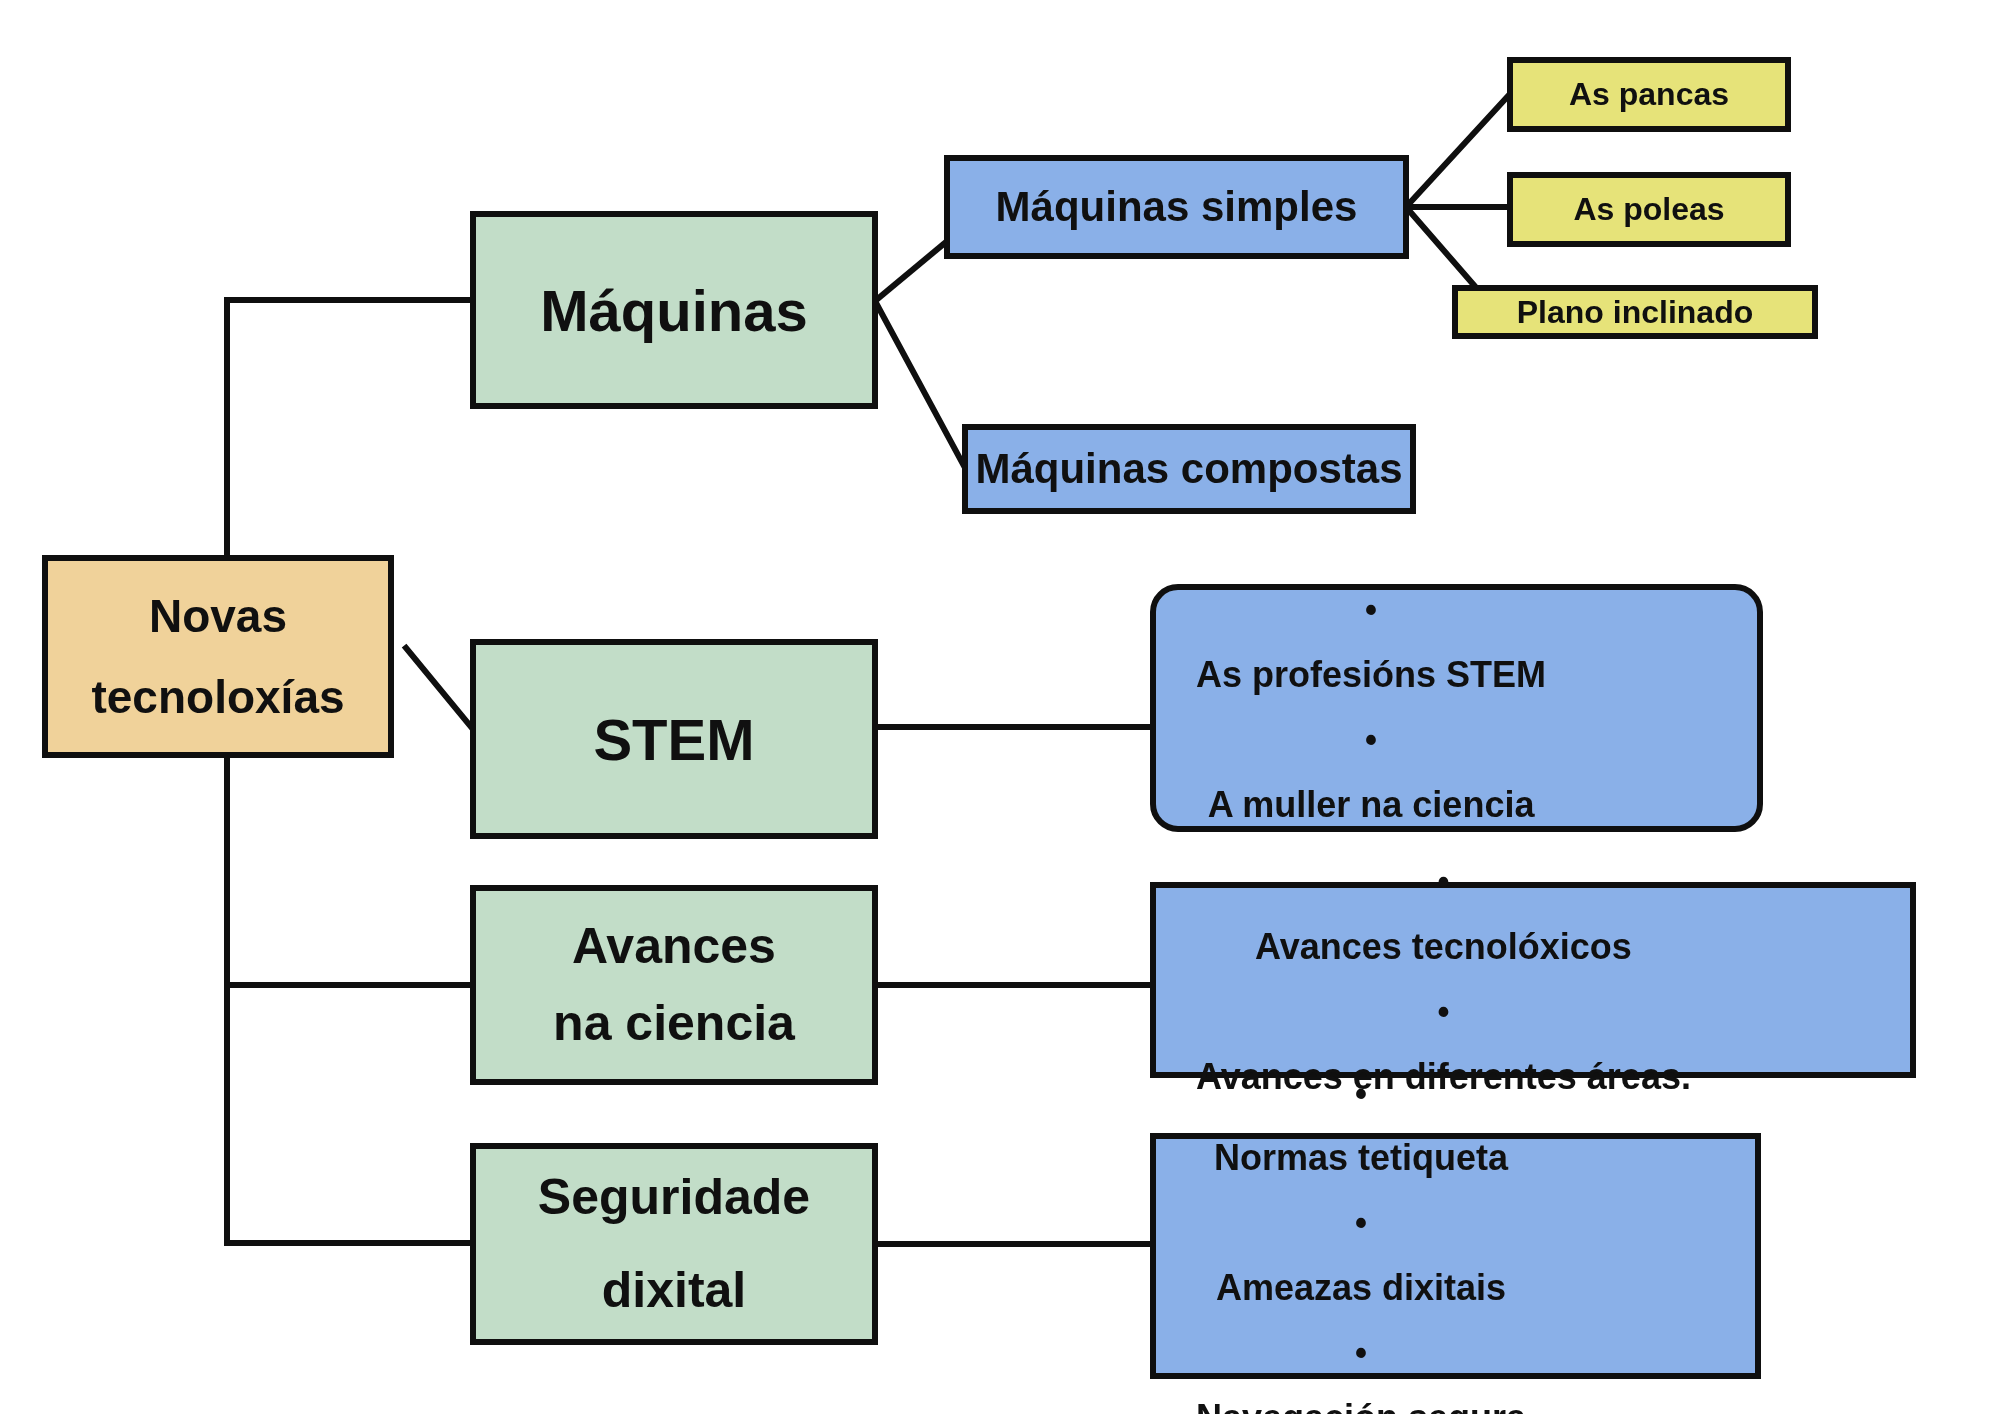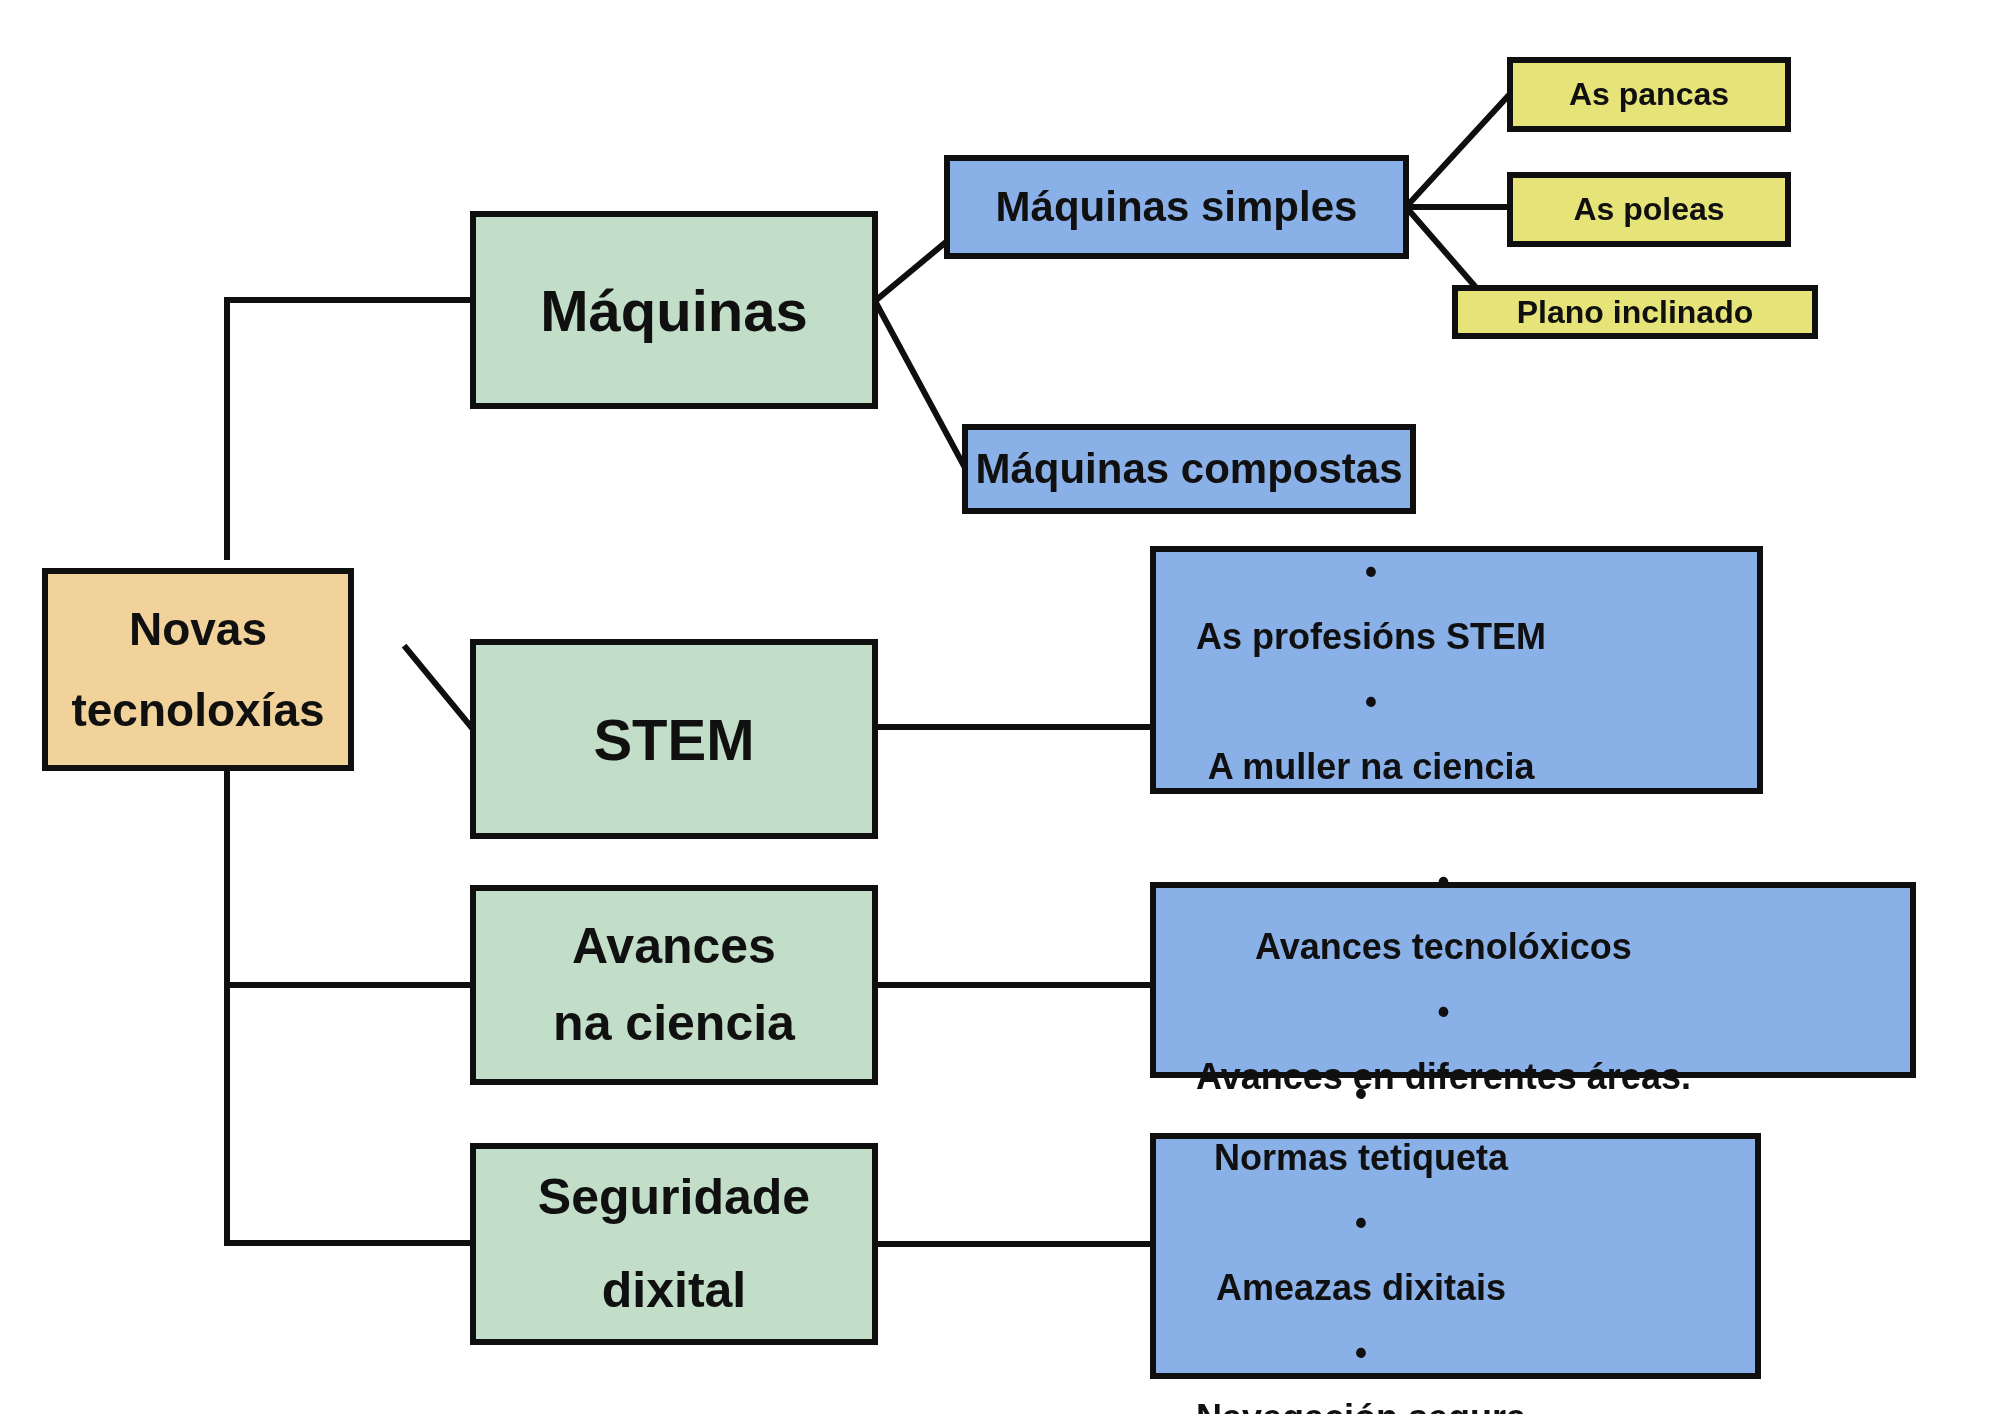--- a/index.html
+++ b/index.html
@@ -95,21 +95,21 @@
 
     <line x1="1406" y1="207" x2="1509" y2="95"></line>
     <line x1="1406" y1="207" x2="1509" y2="207"></line>
     <line x1="1406" y1="207" x2="1506" y2="322"></line>
 
     <line x1="875" y1="727" x2="1152" y2="727"></line>
     <line x1="875" y1="985" x2="1152" y2="985"></line>
     <line x1="875" y1="1244" x2="1152" y2="1244"></line>
   </svg>
 
-  <div class="node root n-root" style="left:42px; top:568px; width:312px; height:203px;">
+  <div class="node root n-root" style="left:42px; top:555px; width:352px; height:203px;">
     <span>Novas</span>
     <span>tecnoloxías</span>
   </div>
 
   <div class="node green n-big" style="left:470px; top:200px; width:408px; height:198px;">
     <span>Máquinas</span>
   </div>
 
   <div class="node green n-big" style="left:470px; top:628px; width:408px; height:200px;">
     <span>STEM</span>
@@ -138,21 +138,21 @@
   </div>
 
   <div class="node yellow n-leaf" style="left:1507px; top:172px; width:284px; height:75px;">
     <span>As poleas</span>
   </div>
 
   <div class="node yellow n-leaf" style="left:1452px; top:285px; width:366px; height:54px;">
     <span>Plano inclinado</span>
   </div>
 
-  <div class="node blue list-box" style="left:1150px; top:546px; width:613px; height:248px;">
+  <div class="node blue list-box" style="left:1150px; top:584px; width:613px; height:248px;border-radius:28px;">
     <ul class="bullets">
       <li>
           <span>As profesións STEM</span>
         </li>
       <li>
           <span>A muller na ciencia</span>
         </li>
     </ul>
   </div>
 

